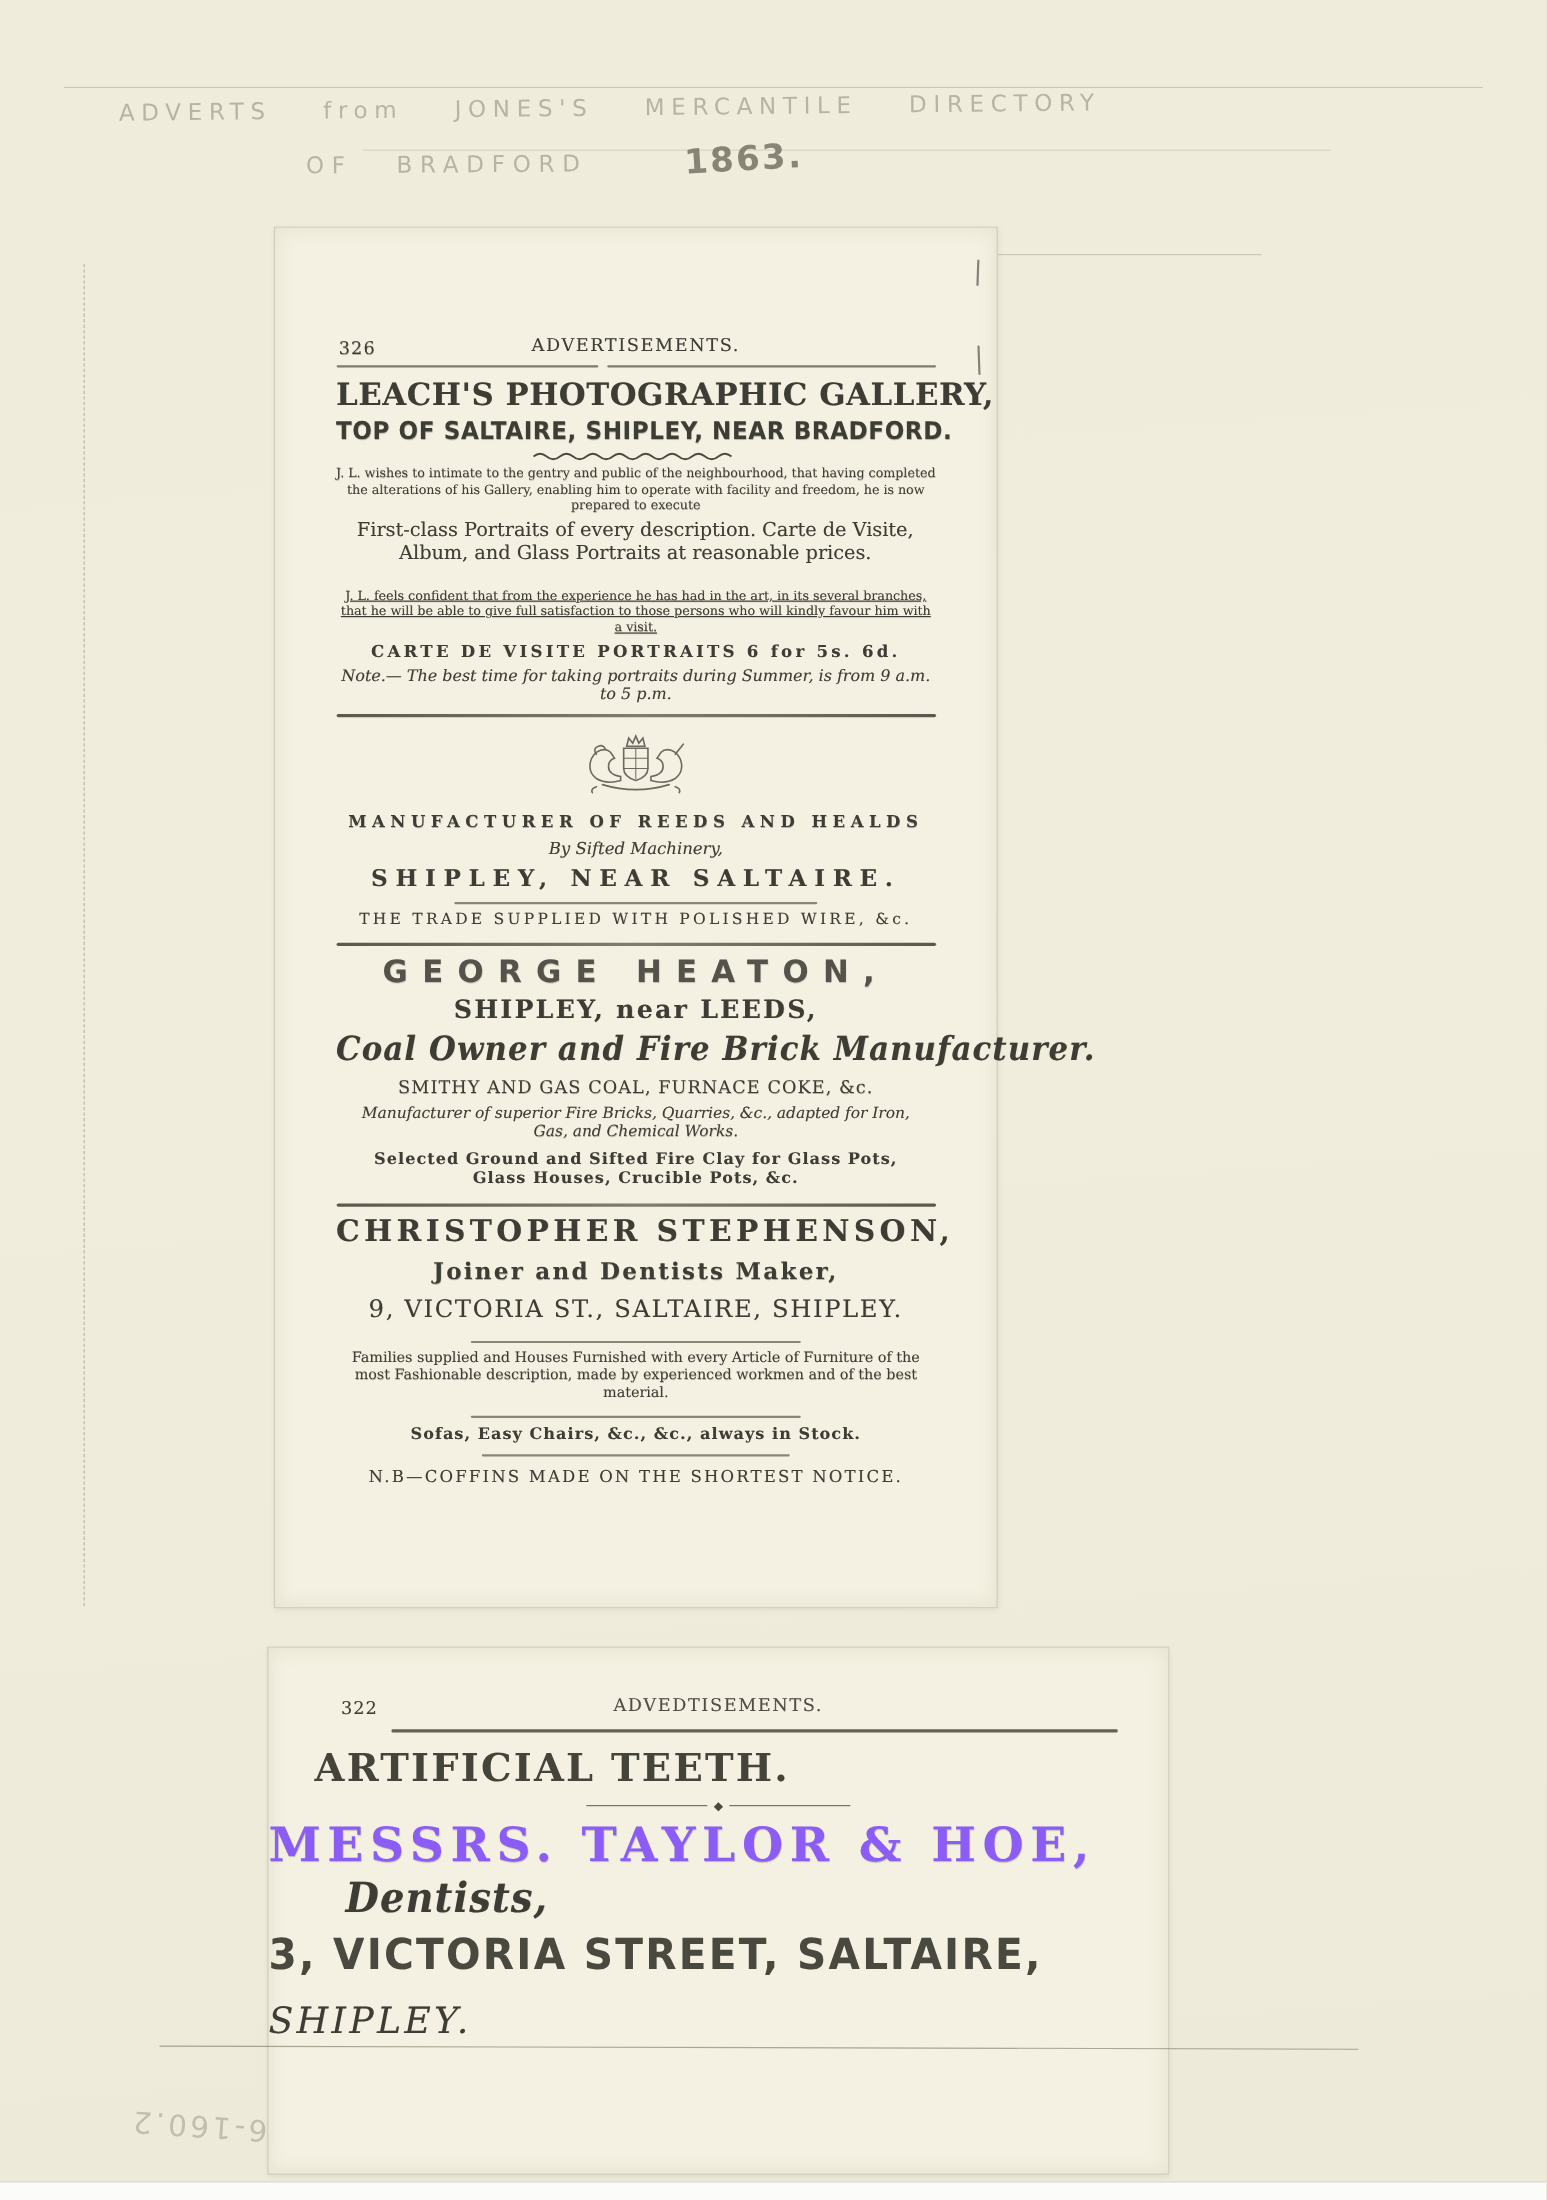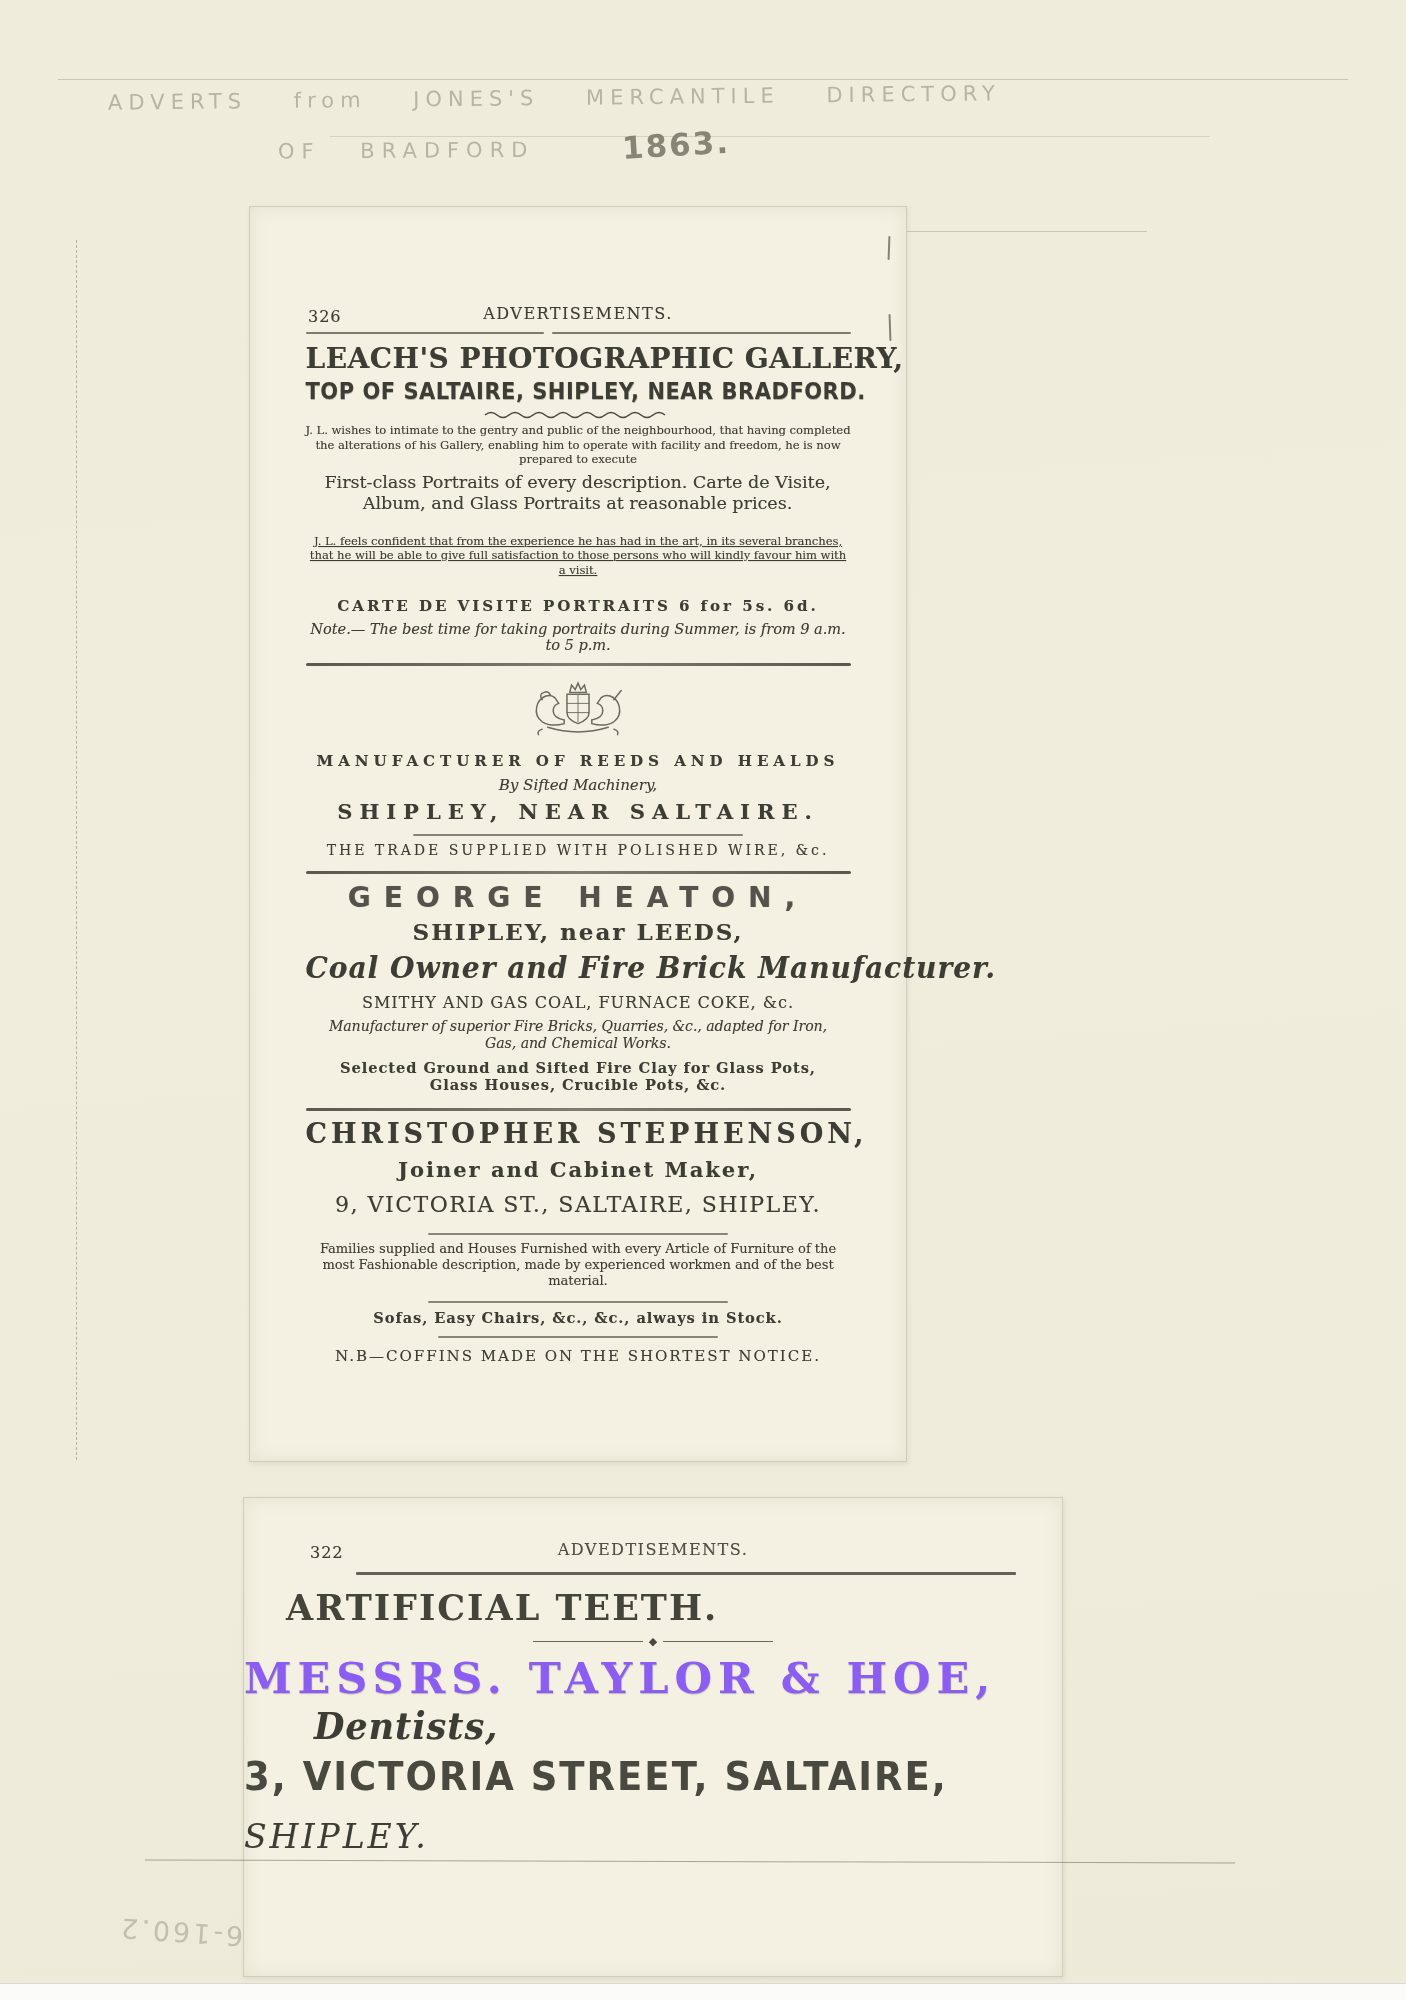--- a/index.html
+++ b/index.html
@@ -71,21 +71,21 @@
   .running .runhead{display:block;text-align:center;font-size:16px;letter-spacing:1.5px;}
 
   
   .leach-title{margin-top:8px;font-size:28px;font-weight:bold;letter-spacing:.5px;}
   .leach-sub{margin-top:5px;font-family:"DejaVu Sans","Liberation Sans",sans-serif;
              font-size:21px;font-weight:bold;letter-spacing:.5px;transform:scale(1,1.06);}
   .wavy{margin:6px auto 0;display:block;}
   .small-par{font-size:11.5px;line-height:14.5px;width:545px;margin:4px auto 0;}
   .conf{margin-top:20px;text-decoration:underline;}
   .offer{margin-top:5px;font-size:17.5px;line-height:21px;width:552px;margin-left:-4px;}
-  .price{margin-top:20px;font-size:15px;font-weight:bold;letter-spacing:3px;}
+  .price{margin-top:6px;font-size:15px;font-weight:bold;letter-spacing:3px;}
   .note{margin-top:6px;font-size:14.5px;font-style:italic;}
 
   
   .crest{margin:8px auto 0;width:170px;height:68px;}
   .marshall-name{margin-top:4px;font-size:26px;font-weight:bold;letter-spacing:6px;}
   .marshall-trade{margin-top:10px;font-size:15px;font-weight:bold;letter-spacing:5px;}
   .marshall-method{margin-top:6px;font-size:15px;font-style:italic;}
   .marshall-place{margin-top:5px;font-size:21px;font-weight:bold;letter-spacing:7px;}
   .marshall-footer{margin-top:6px;font-size:14px;letter-spacing:3px;}
 
@@ -197,21 +197,21 @@
         <p class="heaton-trade blackletter ink nowrap">Coal Owner and Fire Brick Manufacturer.</p>
         <p class="heaton-products ink nowrap">SMITHY AND GAS COAL, FURNACE COKE, &amp;c.</p>
         <p class="heaton-detail ink">Manufacturer of superior Fire Bricks, Quarries, &amp;c., adapted for Iron, Gas, and Chemical Works.</p>
         <p class="heaton-clay ink">Selected Ground and Sifted Fire Clay for Glass Pots, Glass Houses, Crucible Pots, &amp;c.</p>
       </article>
 
       <div class="rule-heavy rh3"></div>
 
       <article>
         <h1 class="steph-name ink nowrap">CHRISTOPHER STEPHENSON,</h1>
-        <p class="steph-trade ink nowrap">Joiner and Cabinet Maker,</p>
+        <p class="steph-trade ink nowrap">Joiner and Dentists Maker,</p>
         <p class="steph-address ink nowrap">9, VICTORIA ST., SALTAIRE, SHIPLEY.</p>
         <div class="rule-short rs-1"></div>
         <p class="steph-detail ink">Families supplied and Houses Furnished with every Article of Furniture of the most Fashionable description, made by experienced workmen and of the best material.</p>
         <div class="rule-short rs-2"></div>
         <p class="steph-stock ink nowrap">Sofas, Easy Chairs, &amp;c., &amp;c., always in Stock.</p>
         <div class="rule-short rs-3"></div>
         <p class="steph-nb ink nowrap">N.B—COFFINS MADE ON THE SHORTEST NOTICE.</p>
       </article>
     </div>
   </section>

